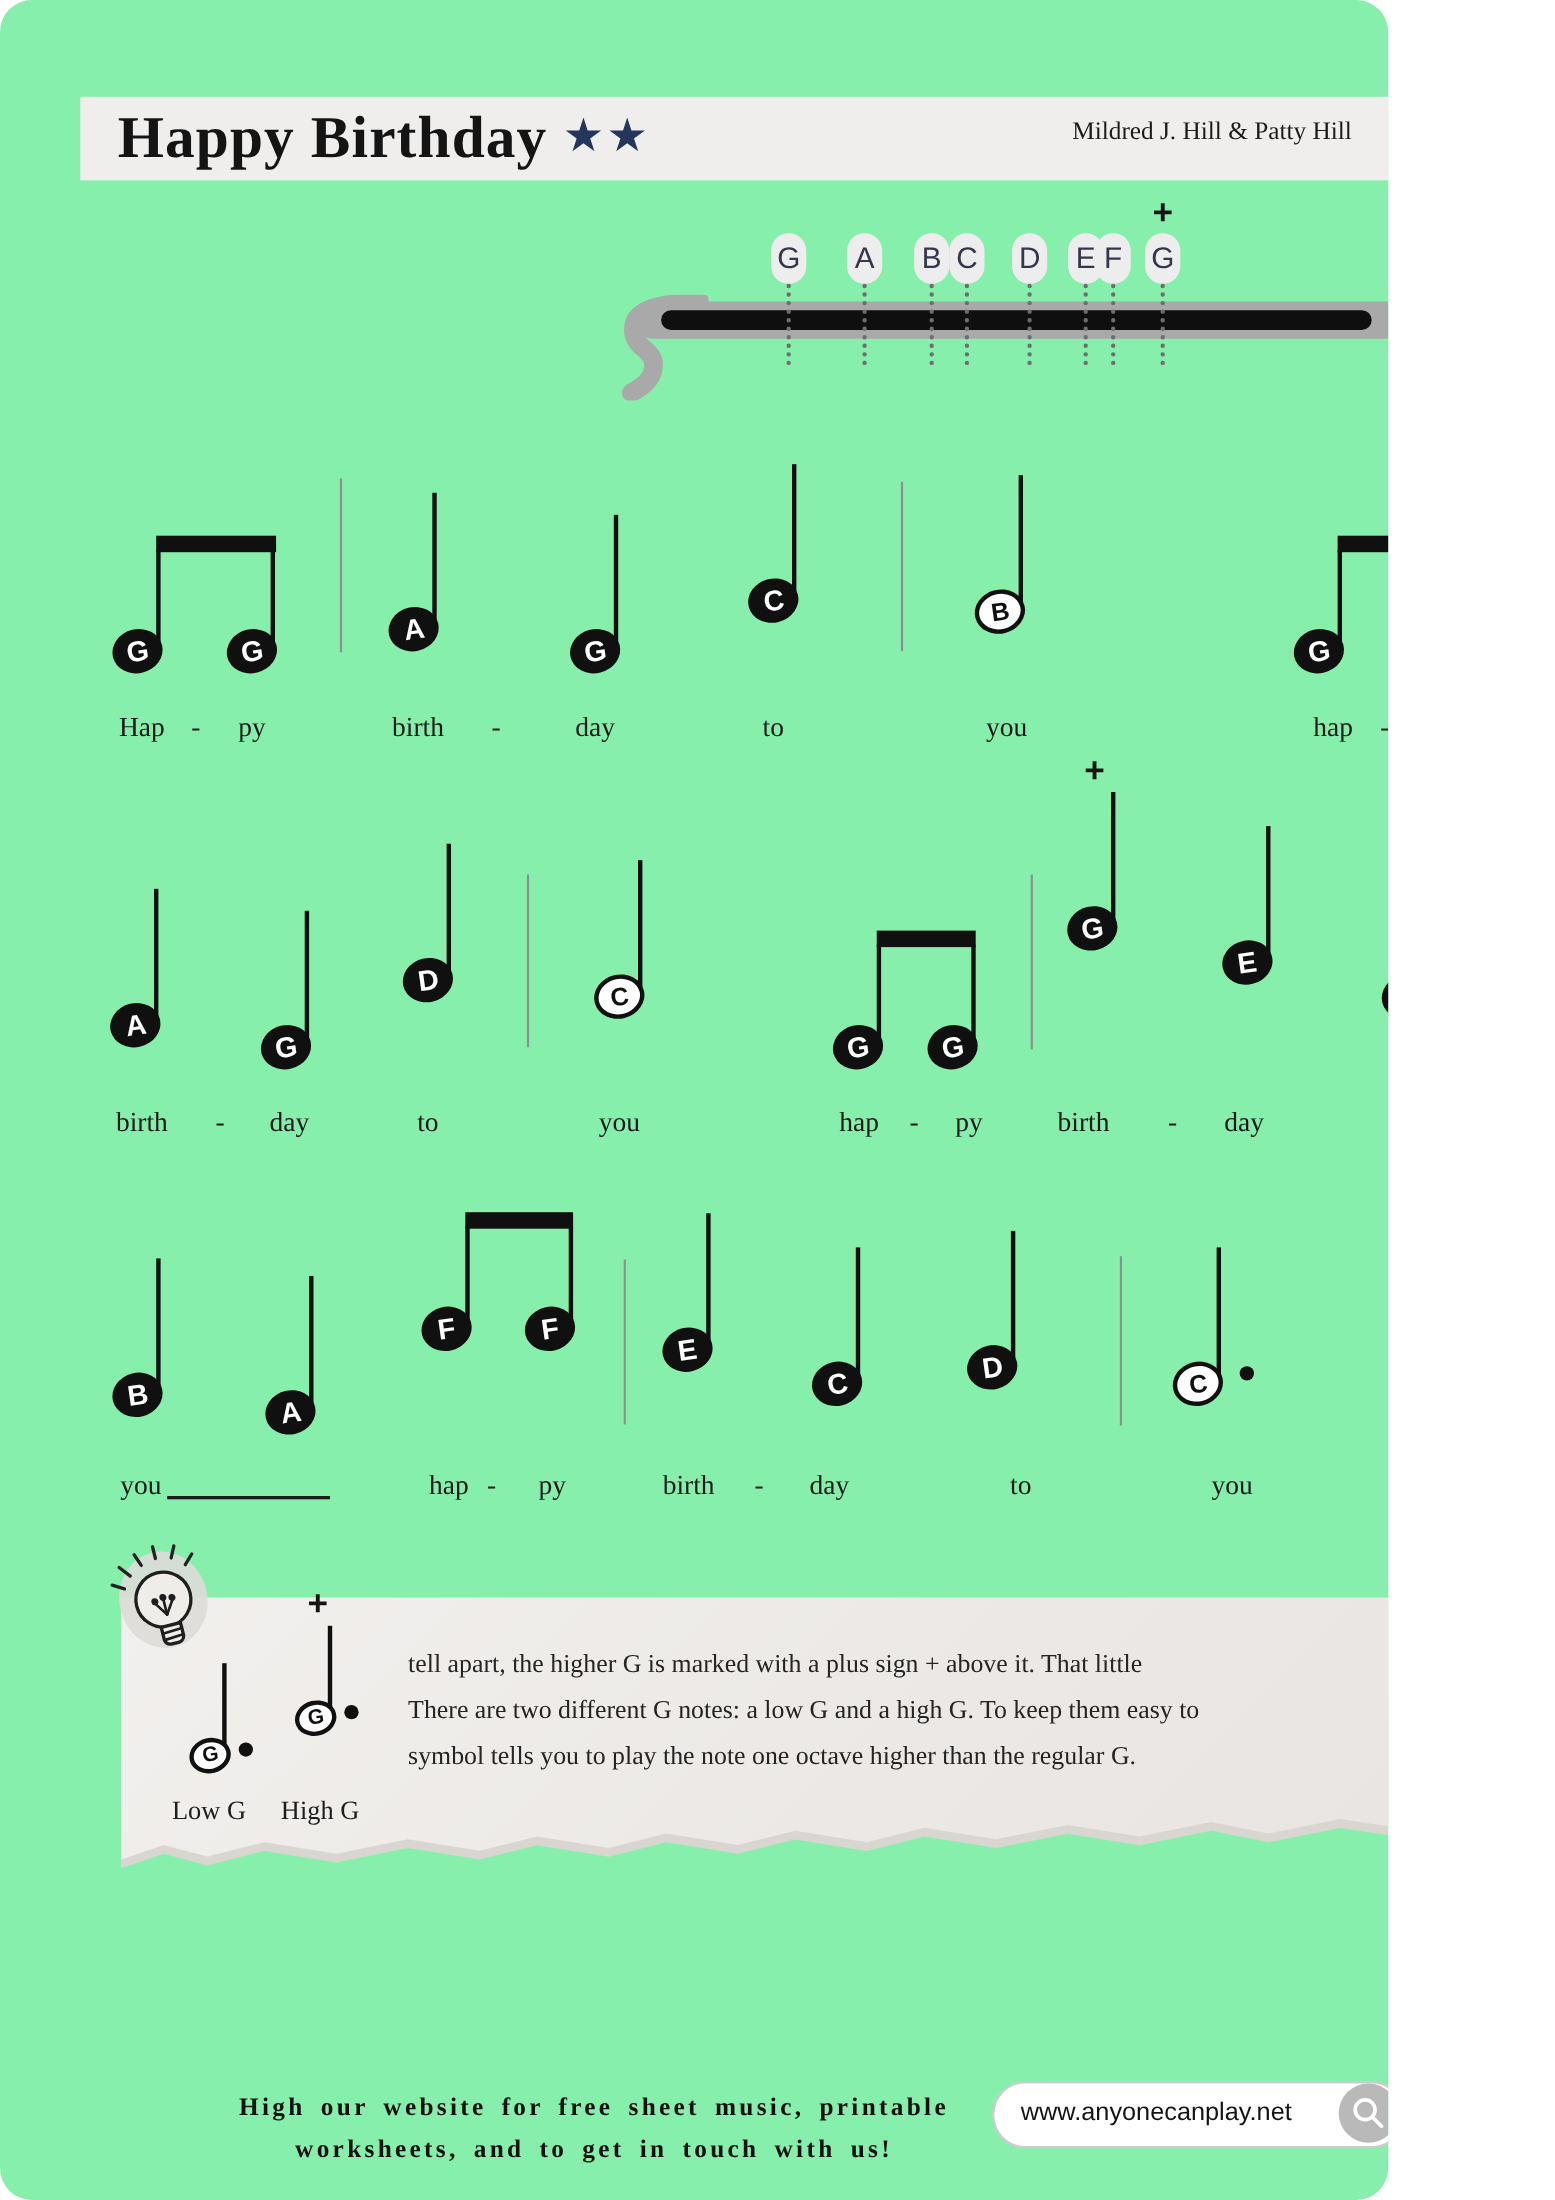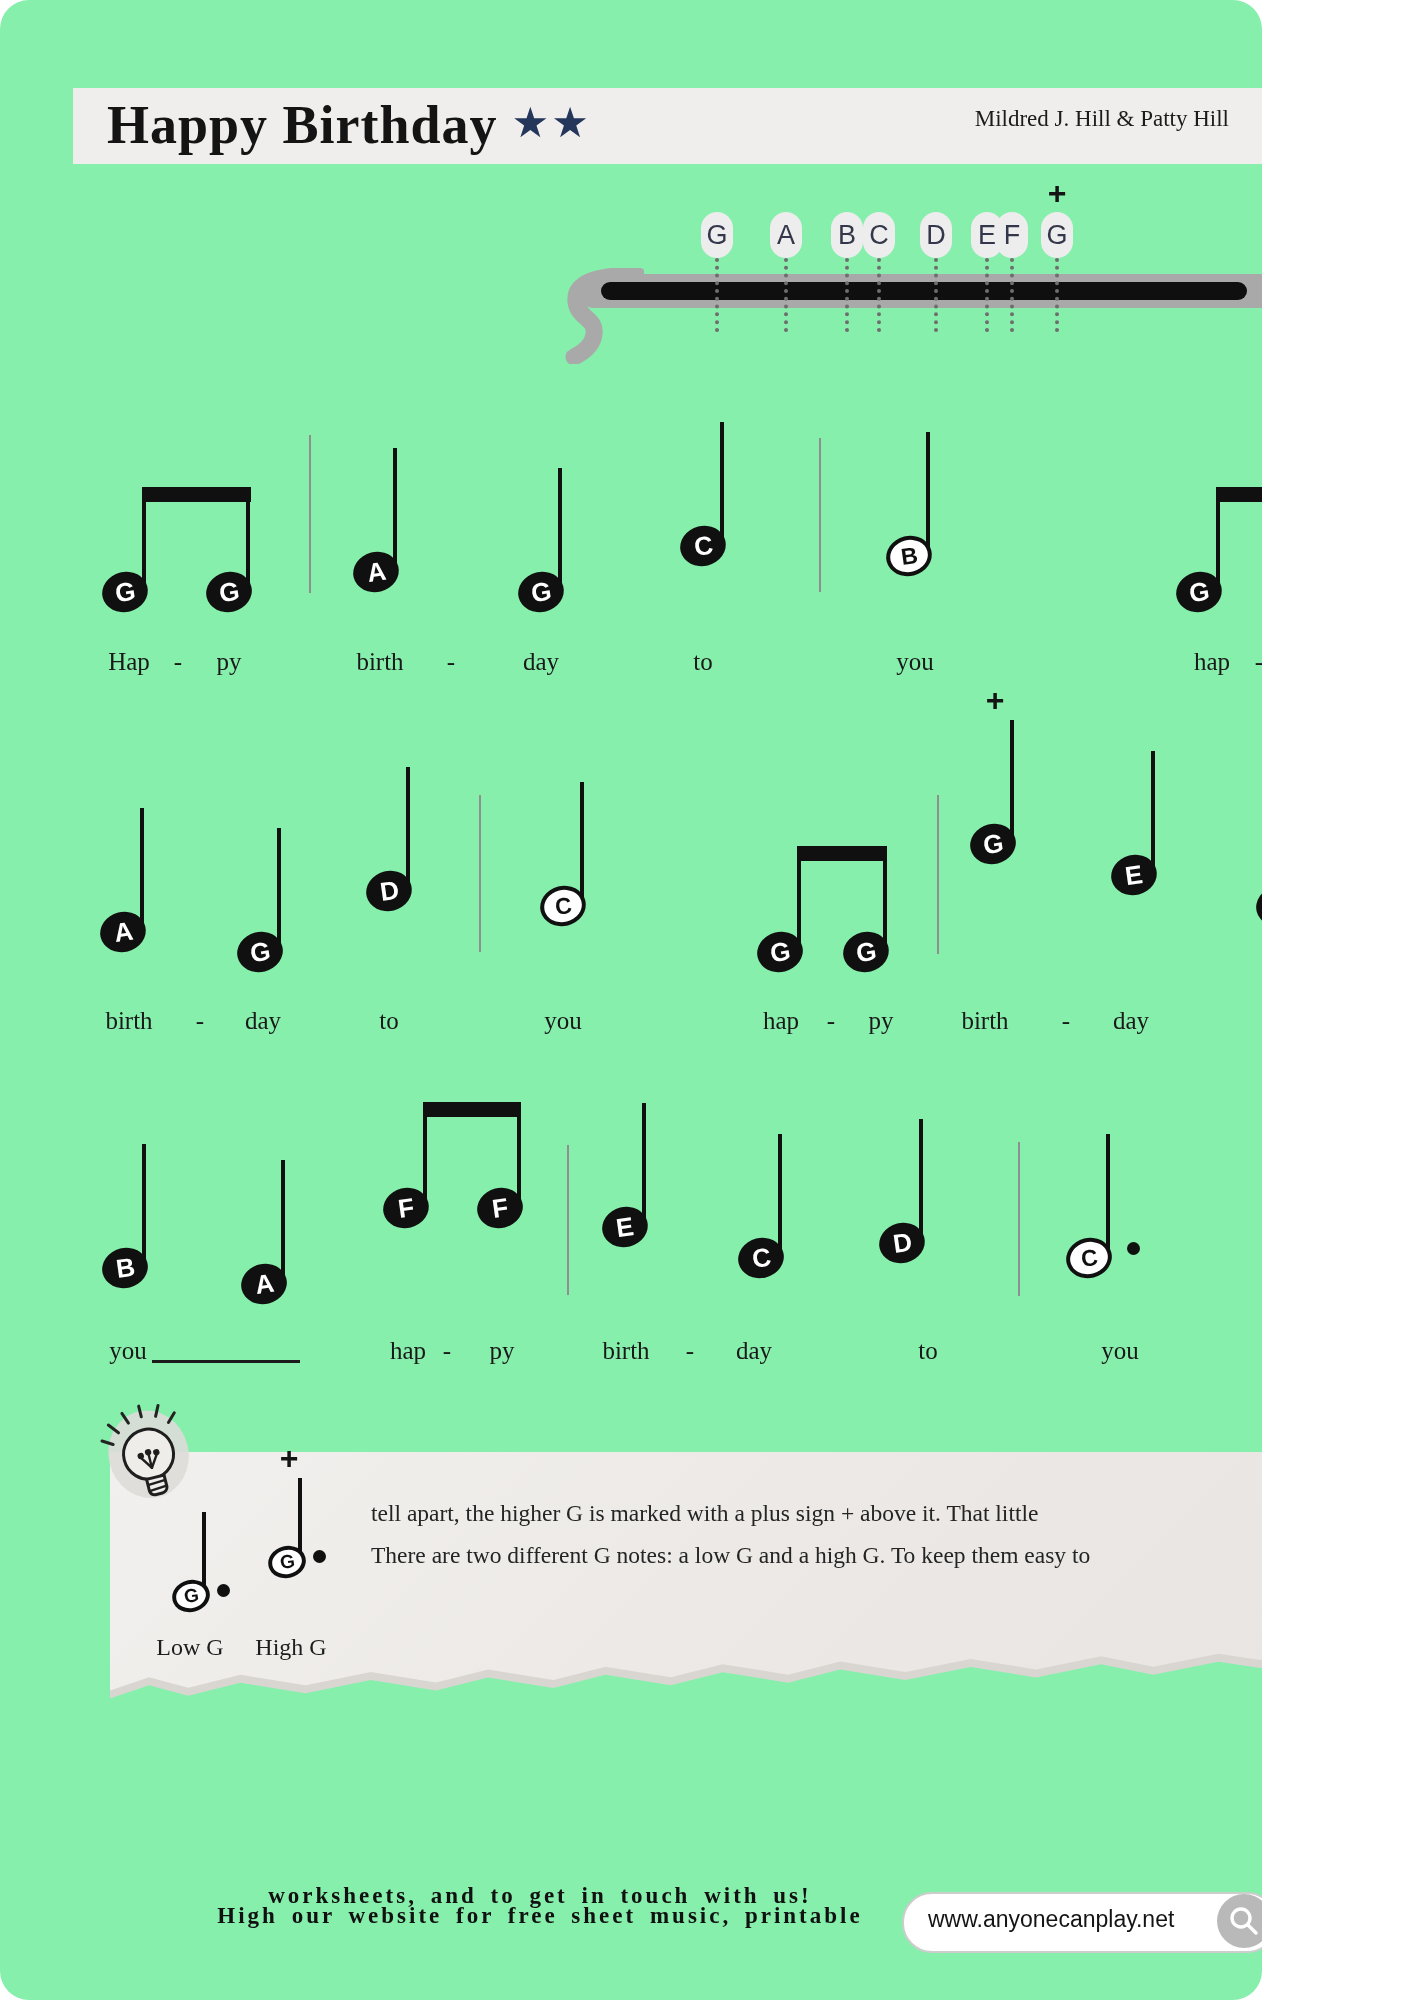--- a/index.html
+++ b/index.html
@@ -101,25 +101,26 @@
         <circle cx="52" cy="50" r="2" fill="#1e1e1e"></circle>
       </g>
       <path d="M 44,76 h 18 v 12 a 6,6 0 0 1 -6,5 h -7 a 6,6 0 0 1 -5,-5 z" fill="#efedea" stroke="#1e1e1e" stroke-width="3"></path>
       <line x1="44" y1="82" x2="62" y2="81" stroke="#1e1e1e" stroke-width="2.4"></line>
       <line x1="45" y1="88" x2="61" y2="87" stroke="#1e1e1e" stroke-width="2.4"></line>
     </g>
   </svg>
   <div class="tip-text" id="tip-text">
       <div>tell apart, the higher G is marked with a plus sign + above it. That little</div>
       <div>There are two different G notes: a low G and a high G. To keep them easy to</div>
+      <div>symbol tells you to play the note one octave higher than the regular G.</div>
     </div>
   <div id="tip-notes"></div>
 
   <div class="footer-line" style="left:540px;top:1903px;">High our website for free sheet music, printable</div>
-  <div class="footer-line" style="left:540px;top:1883px;">worksheets, and to get in touch with us!</div>
+  <div class="footer-line" style="left:540px;top:1941px;">worksheets, and to get in touch with us!</div>
   <div class="url-pill"></div>
   <div class="url-text">www.anyonecanplay.net</div>
   <div class="search-circle">
     <svg width="34" height="34" viewBox="0 0 34 34">
       <circle cx="14" cy="14" r="9" fill="none" stroke="#fff" stroke-width="3.4"></circle>
       <line x1="21" y1="21" x2="29" y2="29" stroke="#fff" stroke-width="3.4" stroke-linecap="round"></line>
     </svg>
   </div>
 
 <div class="wlabel" style="left: 717px;">G</div>

